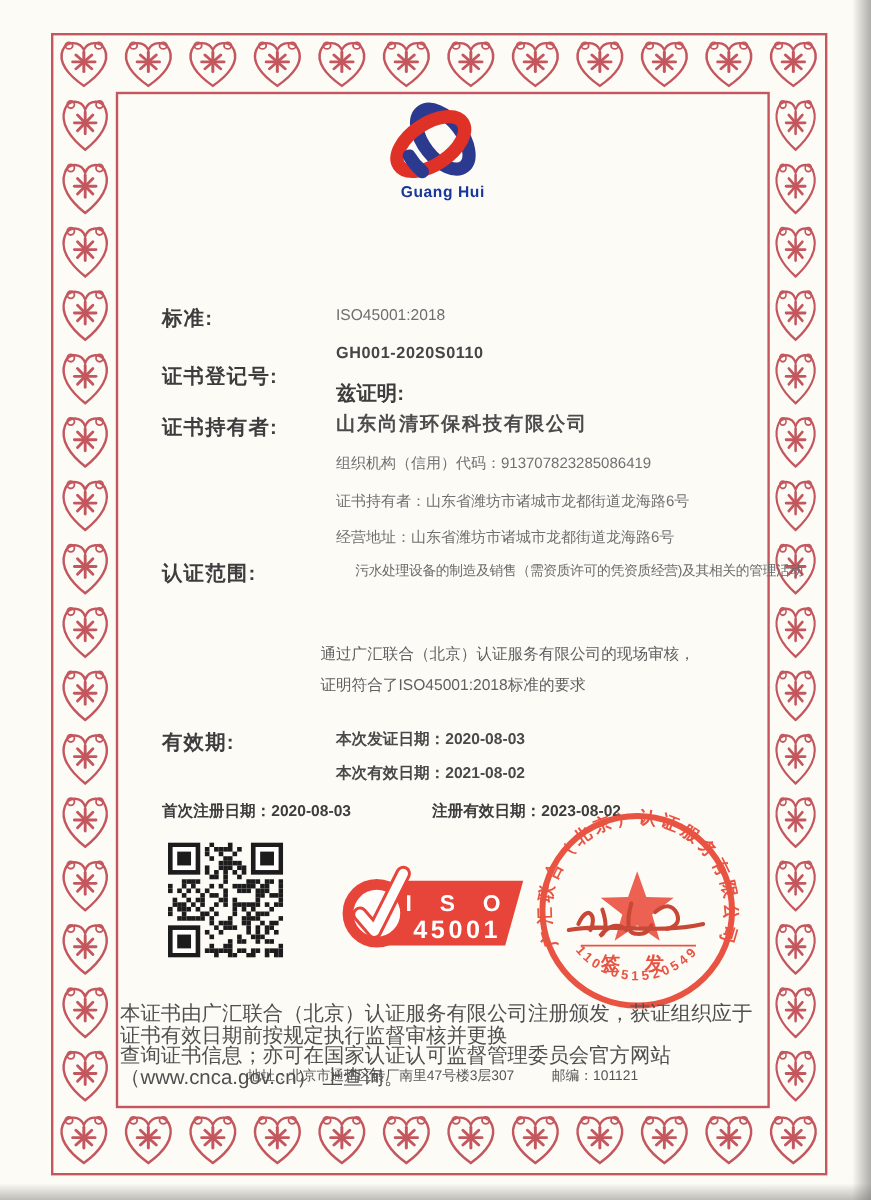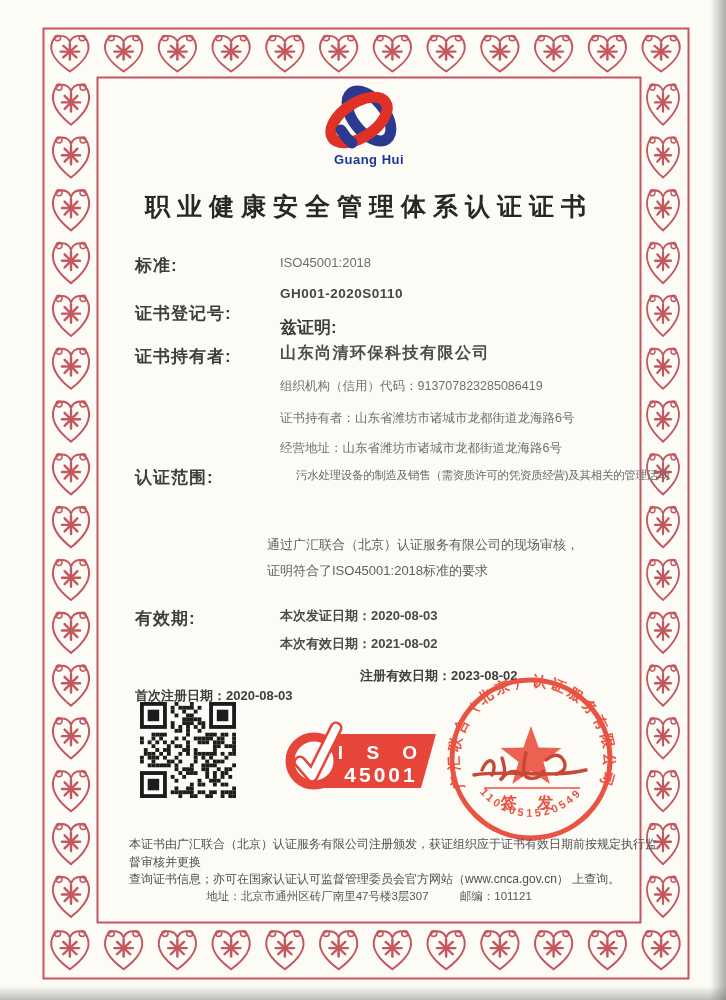--- a/index.html
+++ b/index.html
@@ -24,21 +24,21 @@
     font-size:25px;font-weight:bold;letter-spacing:7px;color:#272727;}
   .label{left:135px;font-size:17px;font-weight:bold;color:#3d3d3d;letter-spacing:1px;}
   .val{left:280px;font-size:13px;color:#6e6e6e;}
   .val-strong{left:280px;font-size:13.5px;font-weight:bold;color:#454545;letter-spacing:.5px;}
   .company{left:280px;font-size:16px;font-weight:600;color:#4c4c4c;letter-spacing:1.5px;}
   .small-val{left:280px;font-size:12.5px;color:#707070;}
   .scope{left:264px;width:356px;font-size:11.5px;color:#6a6a6a;letter-spacing:-.3px;white-space:nowrap;margin-left:32px;}
   .audit{left:267px;font-size:13px;color:#5f5f5f;line-height:26px;}
   .validity{left:280px;font-size:13px;font-weight:600;color:#494949;}
   .regdate{font-size:13px;font-weight:bold;color:#3d3d3d;}
-  .notice{left:100px;top:836px;width:534px;font-size:12px;color:#4f4f4f;line-height:17.5px;padding-left:29px;}
+  .notice{left:100px;top:836px;width:534px;font-size:17px;color:#4f4f4f;line-height:17.5px;}
   .addr-line{left:98px;top:889px;width:542px;text-align:center;font-size:11.5px;color:#565656;}
   .addr-line span{margin:0 14px;}
   .qr-box{left:140px;top:702px;width:96px;height:96px;}
   .badge-box{left:278px;top:718px;}
   .seal-box{left:446px;top:674px;opacity:.9;}
 </style>
 </head>
 <body>
 
 <div class="page">
@@ -126,21 +126,20 @@
 
   <svg class="abs" style="left:303px;top:80px;" width="120" height="78" viewBox="0 0 120 78">
     <g fill="none" stroke-linecap="round">
       <ellipse cx="66" cy="36" rx="29" ry="16" fill="none" stroke="#2b3a8e" stroke-width="11" transform="rotate(52 66 36)"></ellipse>
       <ellipse cx="56" cy="40" rx="32" ry="17" fill="none" stroke="#e03127" stroke-width="11" transform="rotate(-34 56 40)"></ellipse>
       <path d="M49,63 a29,16 52 0 1 -11,-13" stroke="#2b3a8e" stroke-width="11"></path>
     </g>
   </svg>
   <div class="abs brand">Guang Hui</div>
 
-  <div class="abs title">职业健康安全管理体系认证证书</div>
 
   <div class="abs label" style="top:254px;">标准:</div>
   <div class="abs val" style="top:255px;">ISO45001:2018</div>
 
   <div class="abs label" style="top:302px;">证书登记号:</div>
   <div class="abs val-strong" style="top:286px;">GH001-2020S0110</div>
 
   <div class="abs label" style="left:280px;top:316px;letter-spacing:0;">兹证明:</div>
 
   <div class="abs label" style="top:345px;">证书持有者:</div>
@@ -155,21 +154,21 @@
 
   <div class="abs audit" style="top:532px;">
     <div>通过广汇联合（北京）认证服务有限公司的现场审核，</div>
     <div>证明符合了ISO45001:2018标准的要求</div>
   </div>
 
   <div class="abs label" style="top:607px;">有效期:</div>
   <div class="abs validity" style="top:607px;">本次发证日期：2020-08-03</div>
   <div class="abs validity" style="top:635px;">本次有效日期：2021-08-02</div>
 
-  <div class="abs regdate" style="left:135px;top:667px;margin-top:20px;">首次注册日期：2020-08-03</div>
+  <div class="abs regdate" style="left:135px;top:667px;">首次注册日期：2020-08-03</div>
   <div class="abs regdate" style="left:360px;top:667px;">注册有效日期：2023-08-02</div>
 
   <div class="abs qr-box" id="qr"><svg width="96" height="96" viewBox="0 0 25 25">
         <rect x="9" y="0" width="1" height="1" fill="#1c1c1c"></rect>
         <rect x="13" y="0" width="1" height="1" fill="#1c1c1c"></rect>
         <rect x="8" y="1" width="1" height="1" fill="#1c1c1c"></rect>
         <rect x="10" y="1" width="1" height="1" fill="#1c1c1c"></rect>
         <rect x="11" y="1" width="1" height="1" fill="#1c1c1c"></rect>
         <rect x="12" y="1" width="1" height="1" fill="#1c1c1c"></rect>
         <rect x="13" y="1" width="1" height="1" fill="#1c1c1c"></rect>

